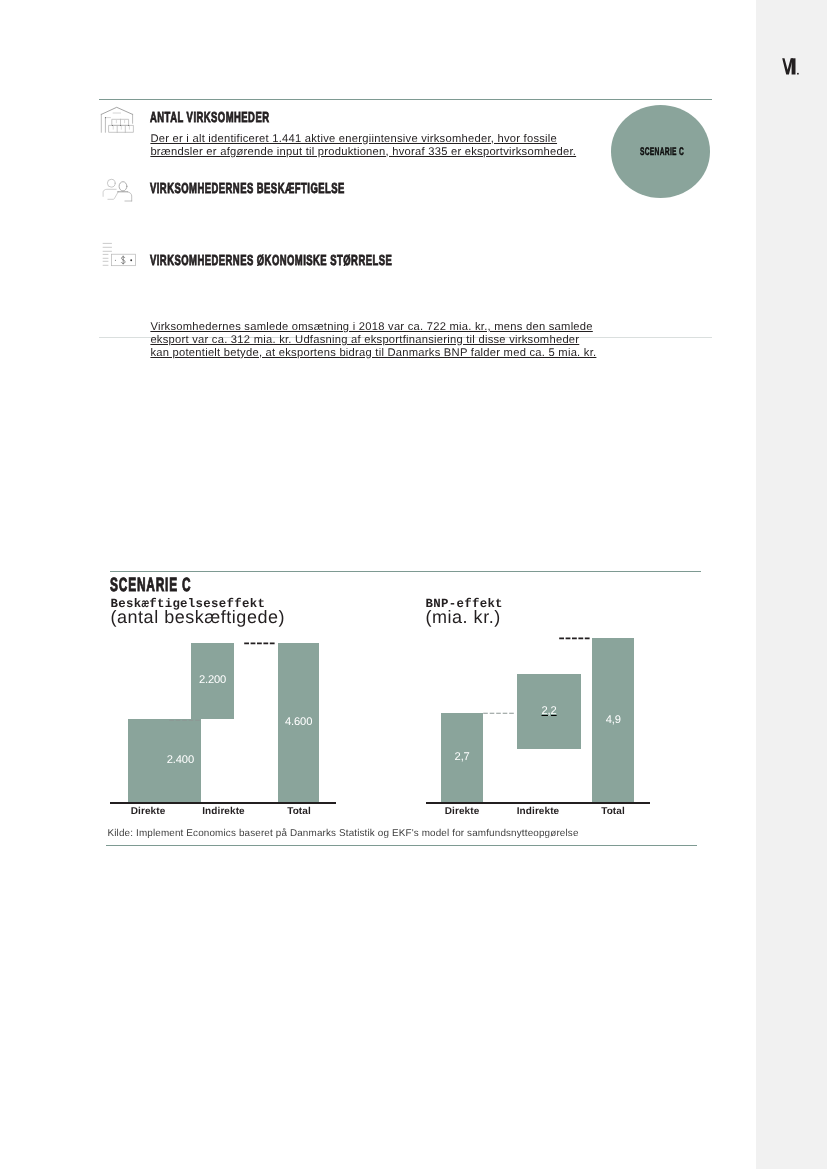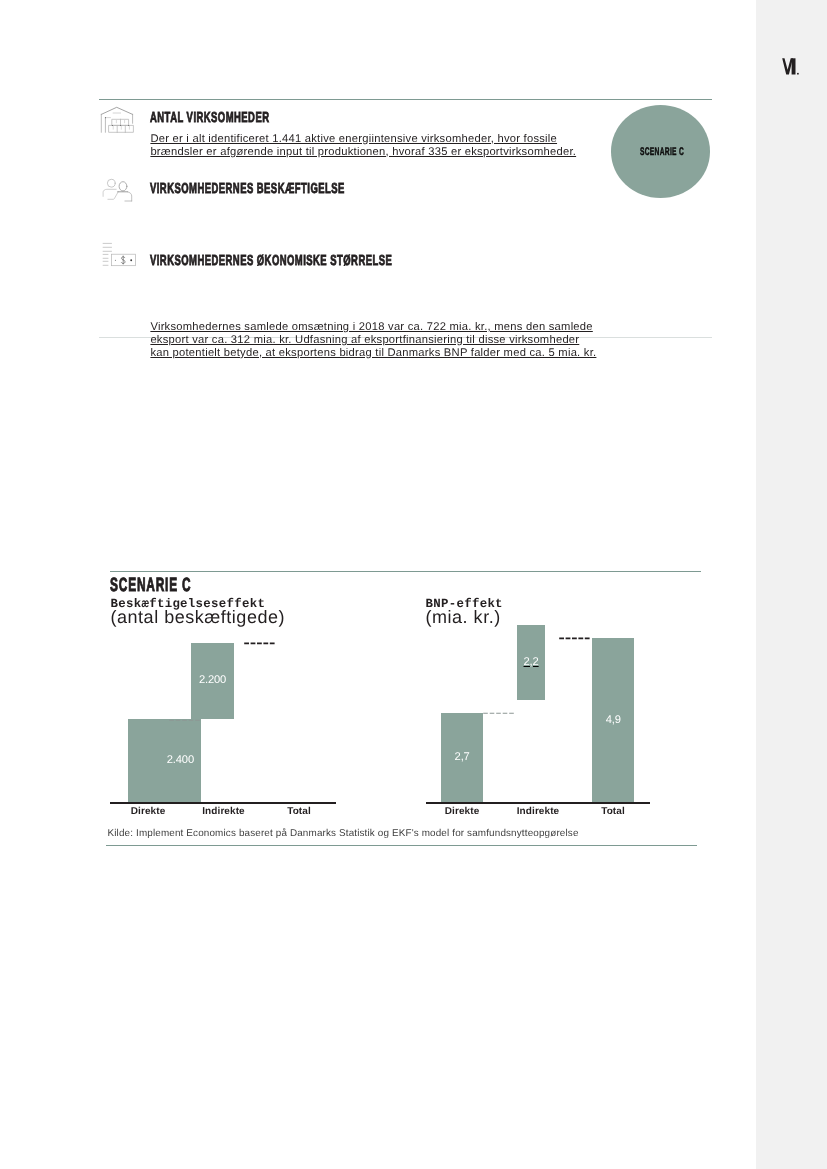--- a/index.html
+++ b/index.html
@@ -117,35 +117,38 @@
 
   <div class="ch-title" style="left:425.5px;top:598px;">BNP-effekt</div>
   <div class="ch-sub" style="left:425.5px;top:611px;">(mia. kr.)</div>
 
   <div class="bar" style="left:127.5px;top:719.4px;width:41.8px;height:83.2px;padding-left:32px;">
     <span>2.400</span>
   </div>
   <div class="bar" style="left:191px;top:642.9px;width:43px;height:75.9px;">
     <span>2.200</span>
   </div>
+  <div class="bar" style="left:277.9px;top:643.1px;width:41.4px;height:159.5px;">
+    <span>4.600</span>
+  </div>
   <svg class="conn" style="position:absolute;left:169px;top:716.5px;" width="34" height="6">
       <path d="M0.2 3.2h32.4" stroke="#8d9794" stroke-width="1.1" stroke-dasharray="4.6 1.9" fill="none"></path>
     </svg>
   <svg class="conn" style="position:absolute;left:244px;top:640px;" width="34" height="6">
       <path d="M0.2 3.3h31.4" stroke="#231f20" stroke-width="1.7" stroke-dasharray="4.8 1.6" fill="none"></path>
     </svg>
   <div class="axis" style="left:109.8px;top:801.6px;width:226.5px;"></div>
   <div class="cat" style="left:118px;top:806px;width:60px;">Direkte</div>
   <div class="cat" style="left:193.5px;top:806px;width:60px;">Indirekte</div>
   <div class="cat" style="left:269px;top:806px;width:60px;">Total</div>
 
   <div class="bar" style="left:441.2px;top:712.6px;width:41.9px;height:90px;">
     <span>2,7</span>
   </div>
-  <div class="bar" style="left:517.1px;top:625px;width:28px;height:74.6px;text-decoration:underline;">
+  <div class="bar" style="left:517.1px;top:674px;width:64px;height:74.6px;text-decoration:underline;">
     <span>2,2</span>
   </div>
   <div class="bar" style="left:592.3px;top:638.1px;width:41.8px;height:164.5px;">
     <span>4,9</span>
   </div>
   <svg class="conn" style="position:absolute;left:483px;top:709.5px;" width="34" height="6">
       <path d="M0.2 3.2h32.4" stroke="#8d9794" stroke-width="1.1" stroke-dasharray="4.6 1.9" fill="none"></path>
     </svg>
   <svg class="conn" style="position:absolute;left:558.5px;top:635px;" width="34" height="6">
       <path d="M0.2 3.3h31.4" stroke="#231f20" stroke-width="1.7" stroke-dasharray="4.8 1.6" fill="none"></path>

